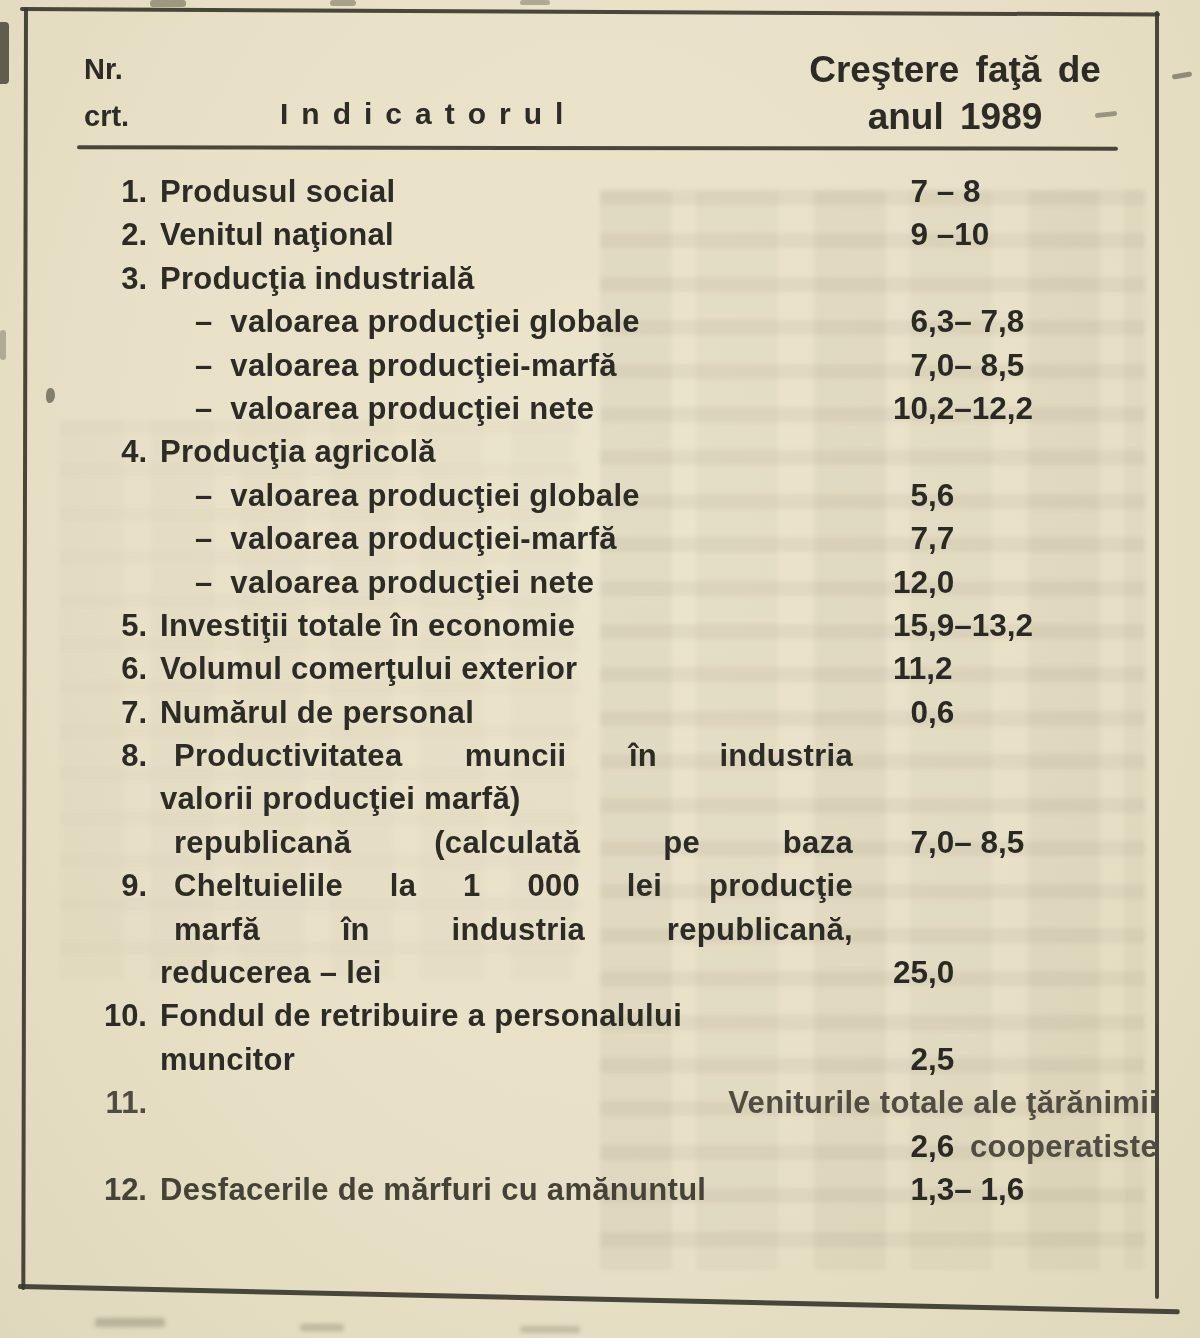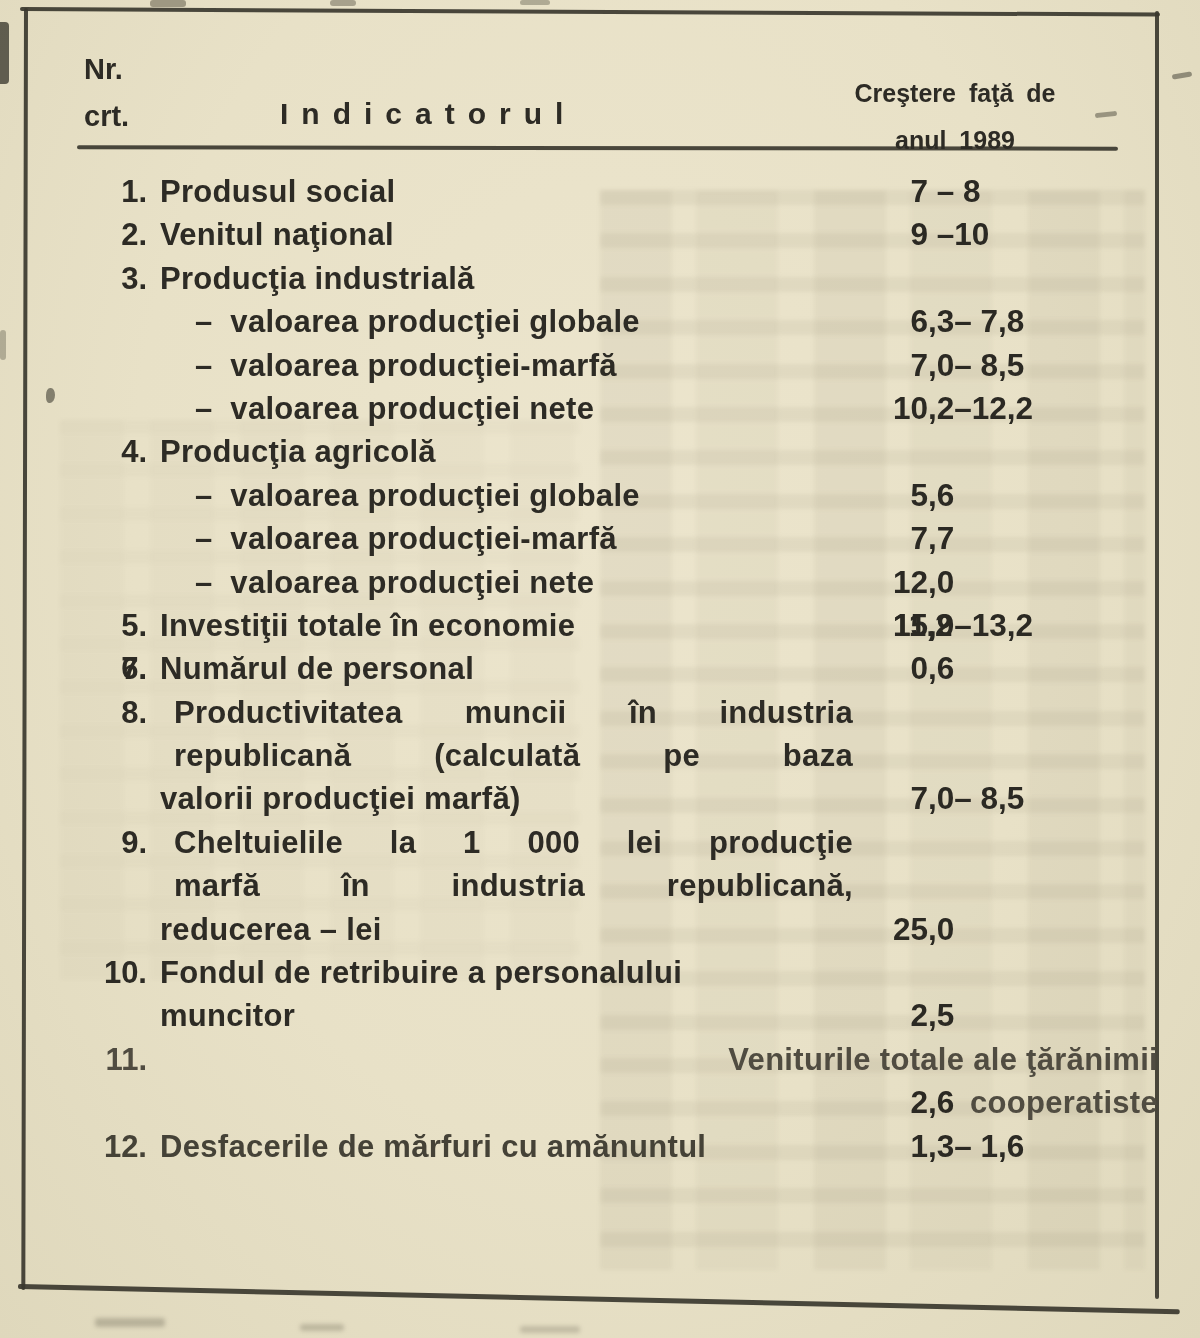--- a/index.html
+++ b/index.html
@@ -16,21 +16,21 @@
   .bline{position:absolute;background:#3b382f;opacity:.92;border-radius:2px;}
   .b-top{left:20px;top:7px;width:1140px;height:4px;transform:rotate(.28deg);transform-origin:left center;}
   .b-left{left:24px;top:8px;width:4px;height:1282px;transform:rotate(.12deg);transform-origin:top center;}
   .b-right{left:1155px;top:11px;width:4px;height:1288px;}
   .b-bottom{left:18px;top:1284px;width:1162px;height:5px;transform:rotate(1.25deg);transform-origin:left center;}
   .b-sep{left:77px;top:146px;width:1041px;height:4px;transform:rotate(.08deg);}
   
   .hdr{position:absolute;color:#2d2b25;font-weight:700;z-index:2;}
   .h-nrcrt{left:84px;top:46px;font-size:29px;line-height:47px;}
   .h-ind{left:280px;top:97px;font-size:30px;letter-spacing:13px;}
-  .h-gr{left:790px;top:46px;width:330px;text-align:center;font-size:25px;line-height:47px;word-spacing:6px;margin-top:24px;}
+  .h-gr{left:790px;top:46px;width:330px;text-align:center;font-size:37px;line-height:47px;word-spacing:6px;}
   
   .rows{position:absolute;left:31px;top:170px;width:1127px;z-index:2;}
   .row{position:relative;padding-left:129px;color:#2d2b25;font-weight:700;font-size:31px;}
   .num{position:absolute;left:45px;top:0;width:71px;text-align:right;height:43.4px;line-height:43.4px;}
   .line{height:43.4px;line-height:43.4px;overflow:hidden;white-space:pre;letter-spacing:.3px;}
   .sub .line{padding-left:35px;}
   .txt.jw{width:693px;}
   .line.just{white-space:normal;text-align:justify;margin-left:14px;}
   .line.just::after{content:"";display:inline-block;width:100%;height:0;}
   .val{position:absolute;left:862px;bottom:0;height:43.4px;line-height:43.4px;white-space:pre;font-size:31.5px;color:#2b2923;}
@@ -180,37 +180,40 @@
     <div class="row">
       <span class="num">5.</span>
       <div class="txt">
         <div class="line">Investiţii totale în economie</div>
       </div>
       <span class="val">15,9–13,2</span>
     </div>
 
     <div class="row">
       <span class="num">6.</span>
+      <div class="txt">
+        <div class="line">Volumul comerţului exterior</div>
+      </div>
       <span class="val">11,2</span>
     </div>
 
     <div class="row">
       <span class="num">7.</span>
       <div class="txt">
         <div class="line">Numărul de personal</div>
       </div>
       <span class="val"> 0,6</span>
     </div>
 
     <div class="row">
       <span class="num">8.</span>
       <div class="txt jw">
         <div class="line just">Productivitatea muncii în industria</div>
+        <div class="line">valorii producţiei marfă)</div>
         <div class="line just">republicană (calculată pe baza</div>
-        <div class="line">valorii producţiei marfă)</div>
       </div>
       <span class="val"> 7,0– 8,5</span>
     </div>
 
     <div class="row">
       <span class="num">9.</span>
       <div class="txt jw">
         <div class="line just">Cheltuielile la 1 000 lei producţie</div>
         <div class="line just">marfă în industria republicană,</div>
         <div class="line">reducerea – lei</div>

